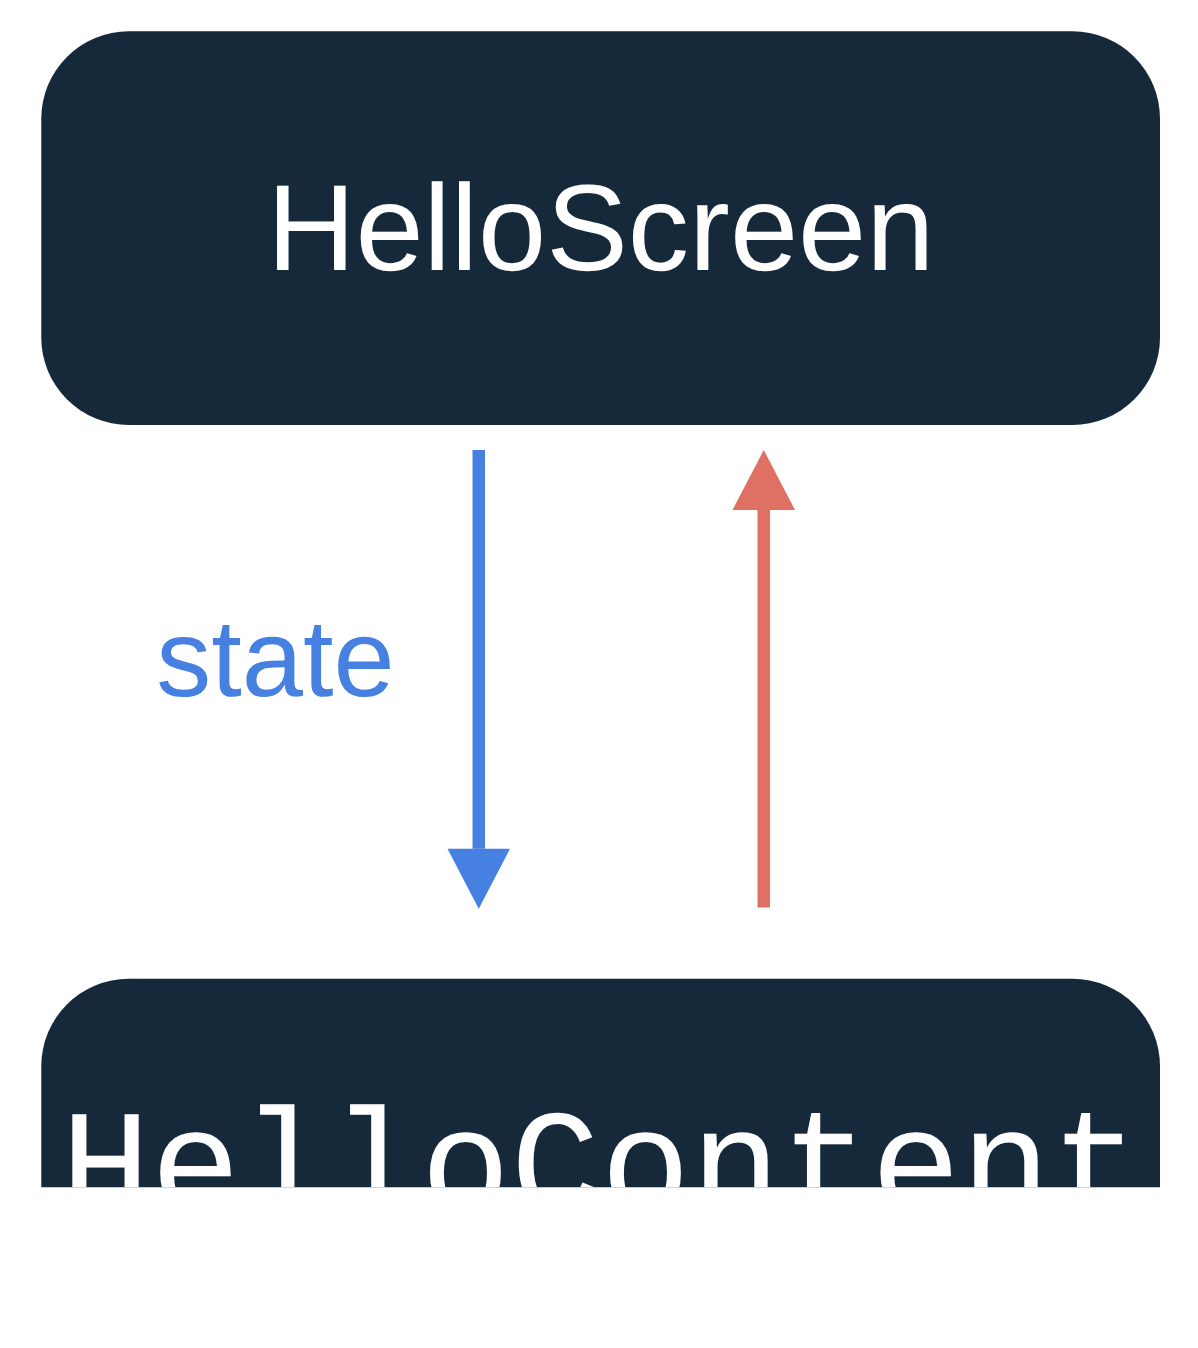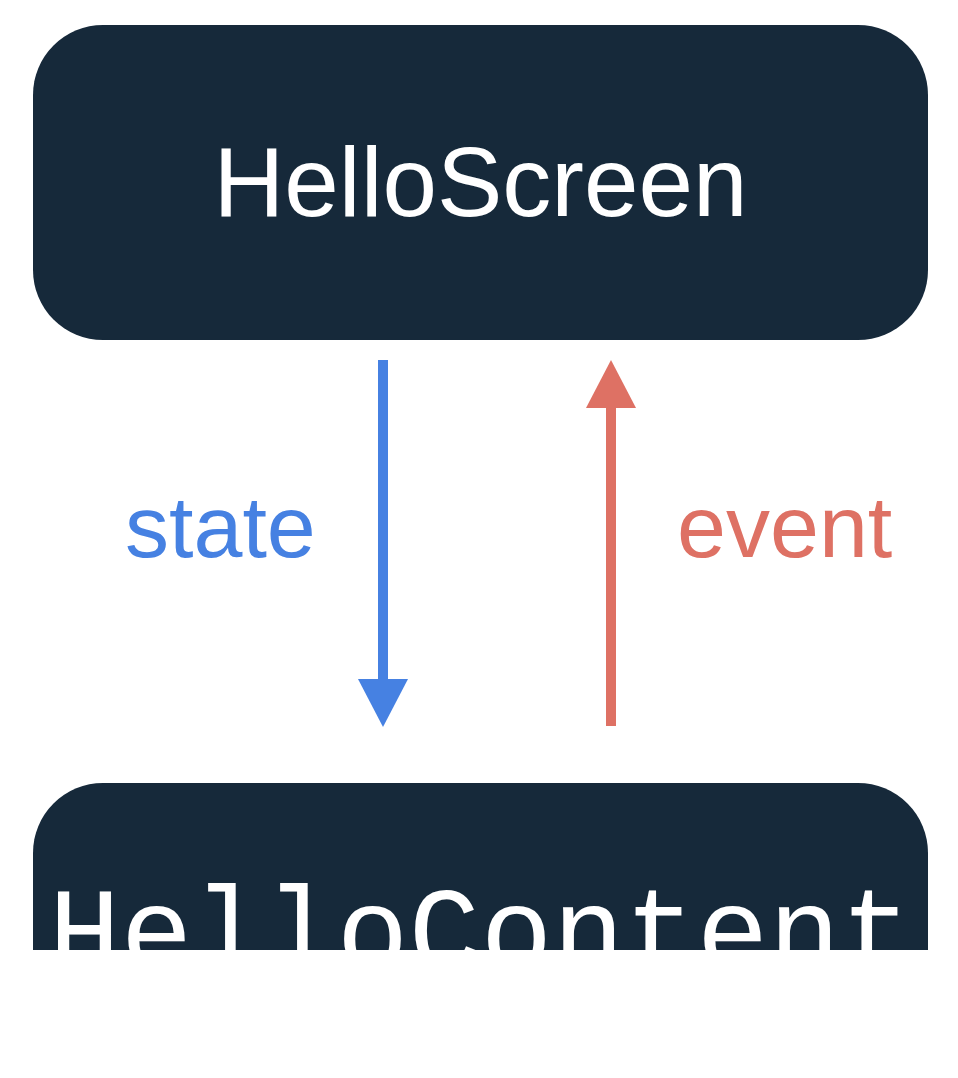--- a/index.html
+++ b/index.html
@@ -102,19 +102,18 @@
   </div>
 
   <span class="flow-label state-label">state</span>
 
   <div class="arrow-line state-line"></div>
   <div class="state-head"></div>
 
   <div class="event-head"></div>
   <div class="arrow-line event-line"></div>
 
-  <span class="flow-label event-label">event</span>
 
   <div class="box box-bottom">
     <span>HelloContent</span>
   </div>
 
 </div>
 
 </body></html>

